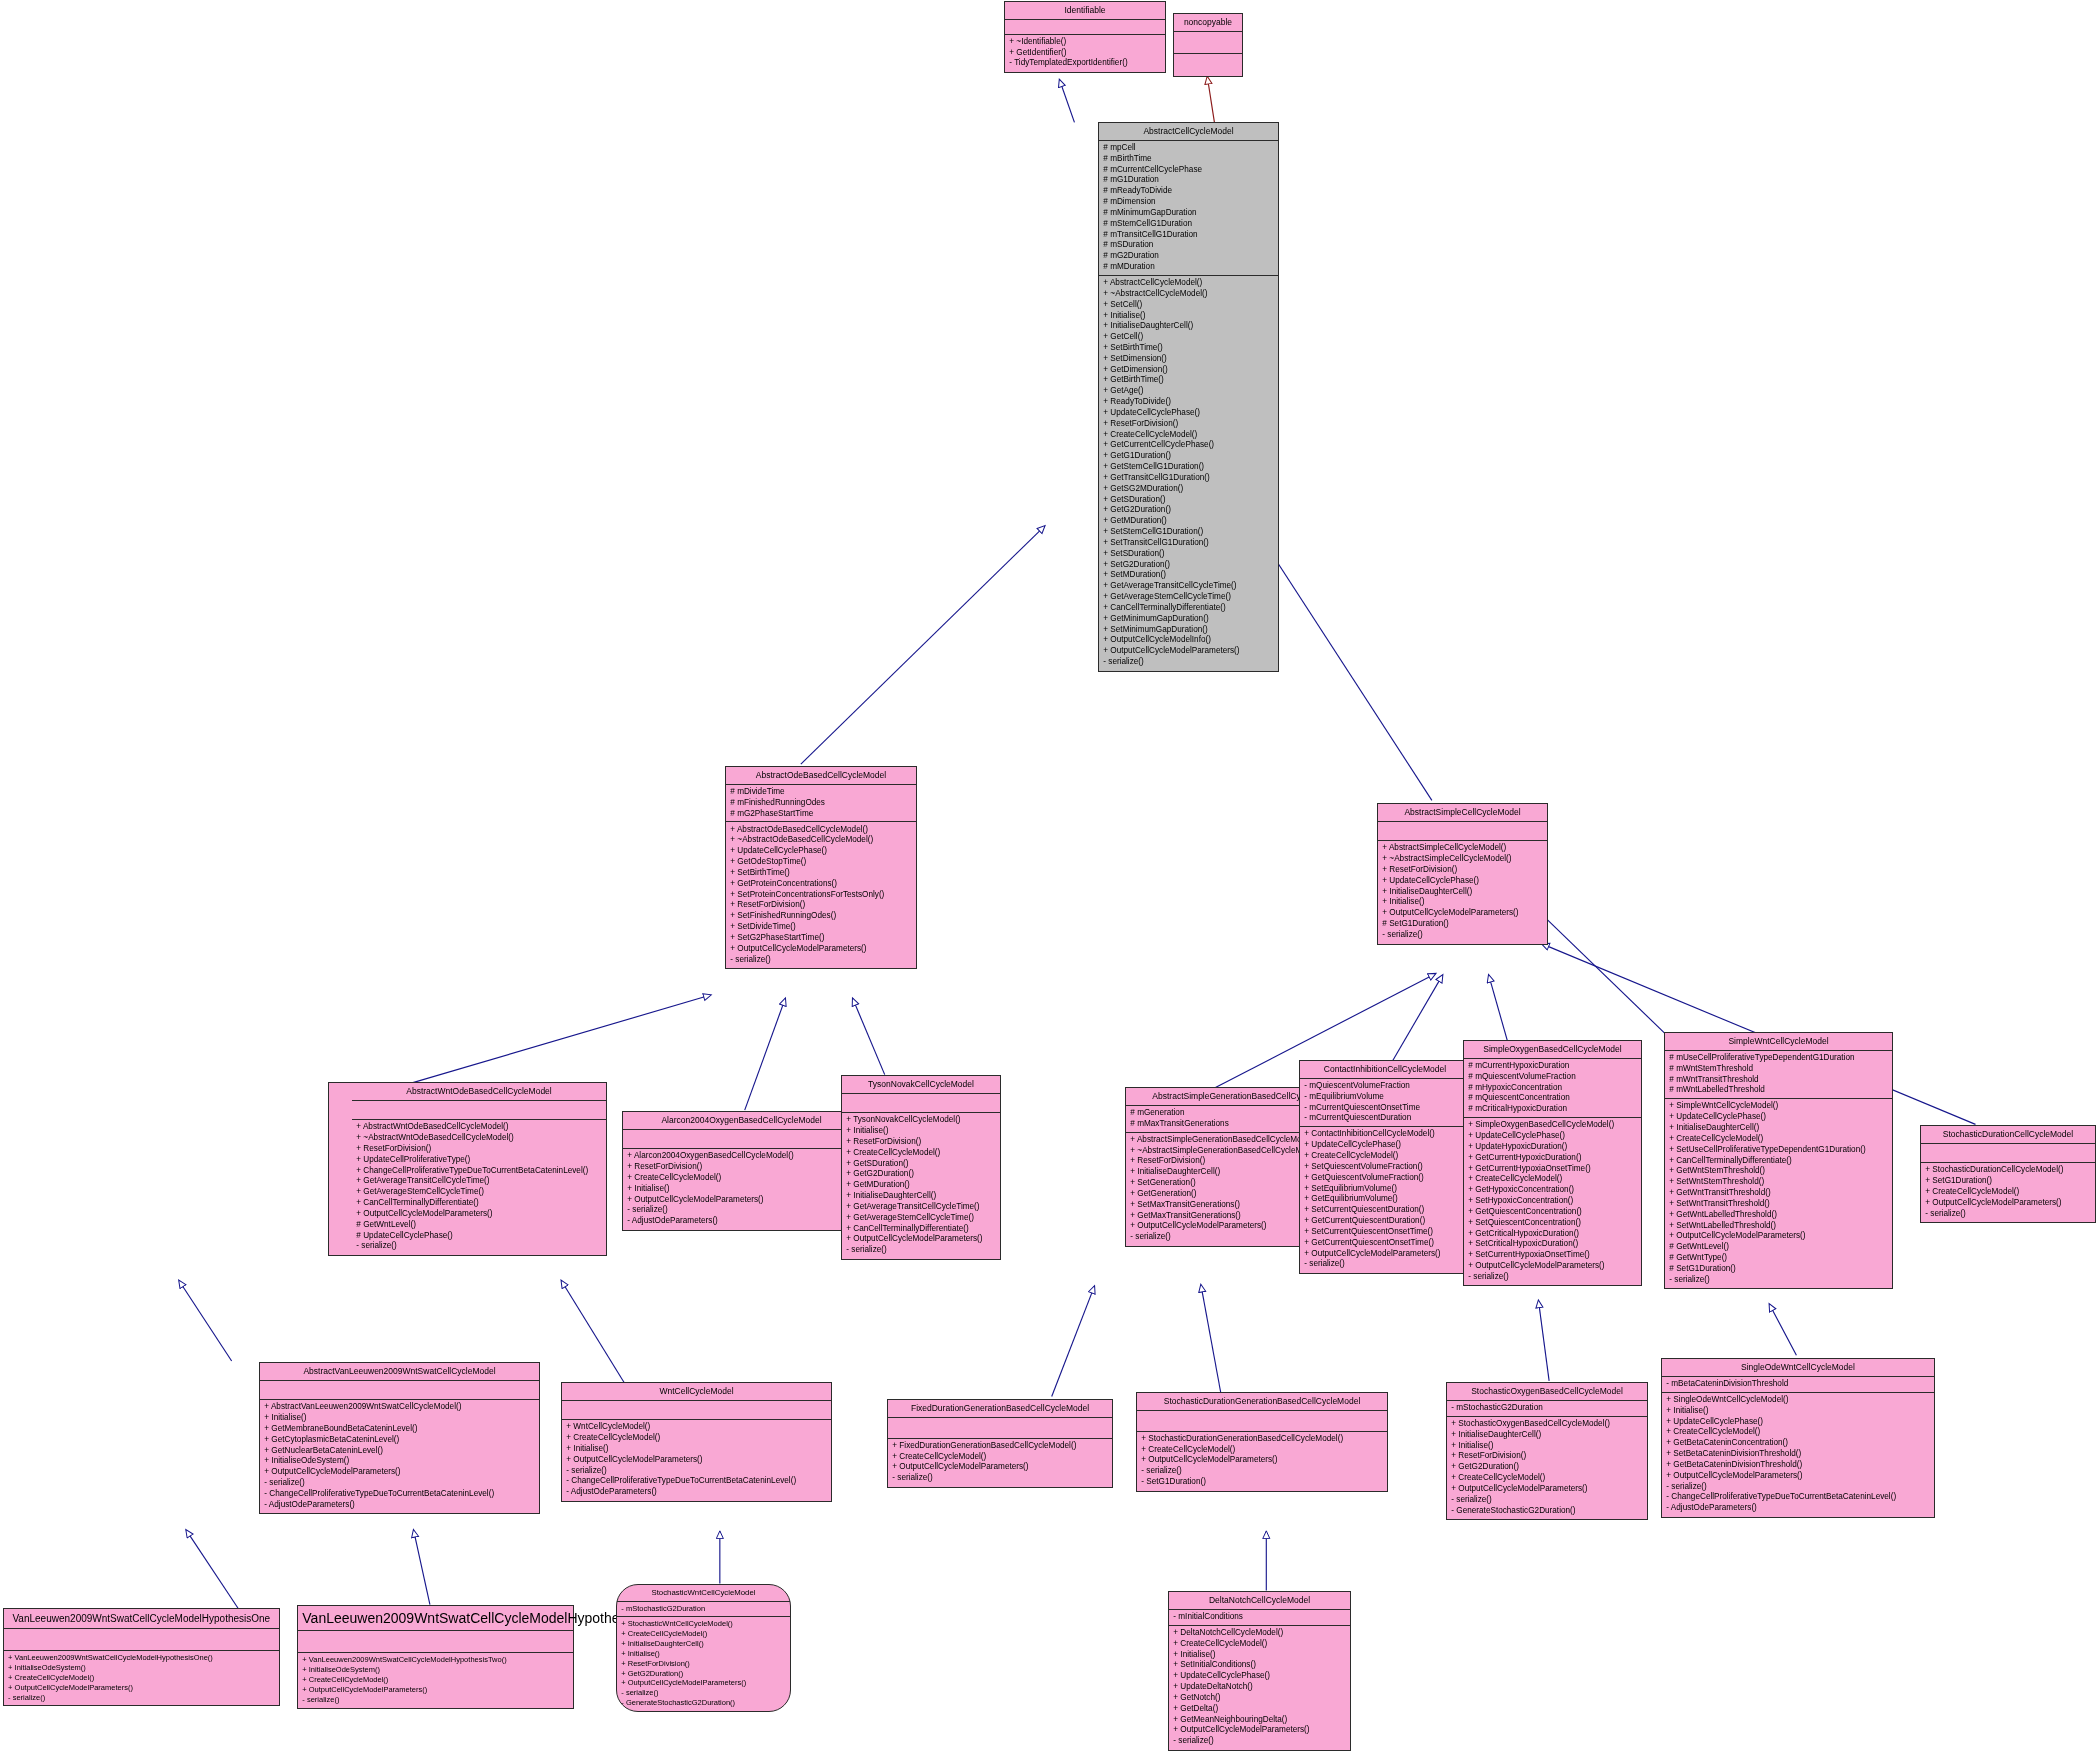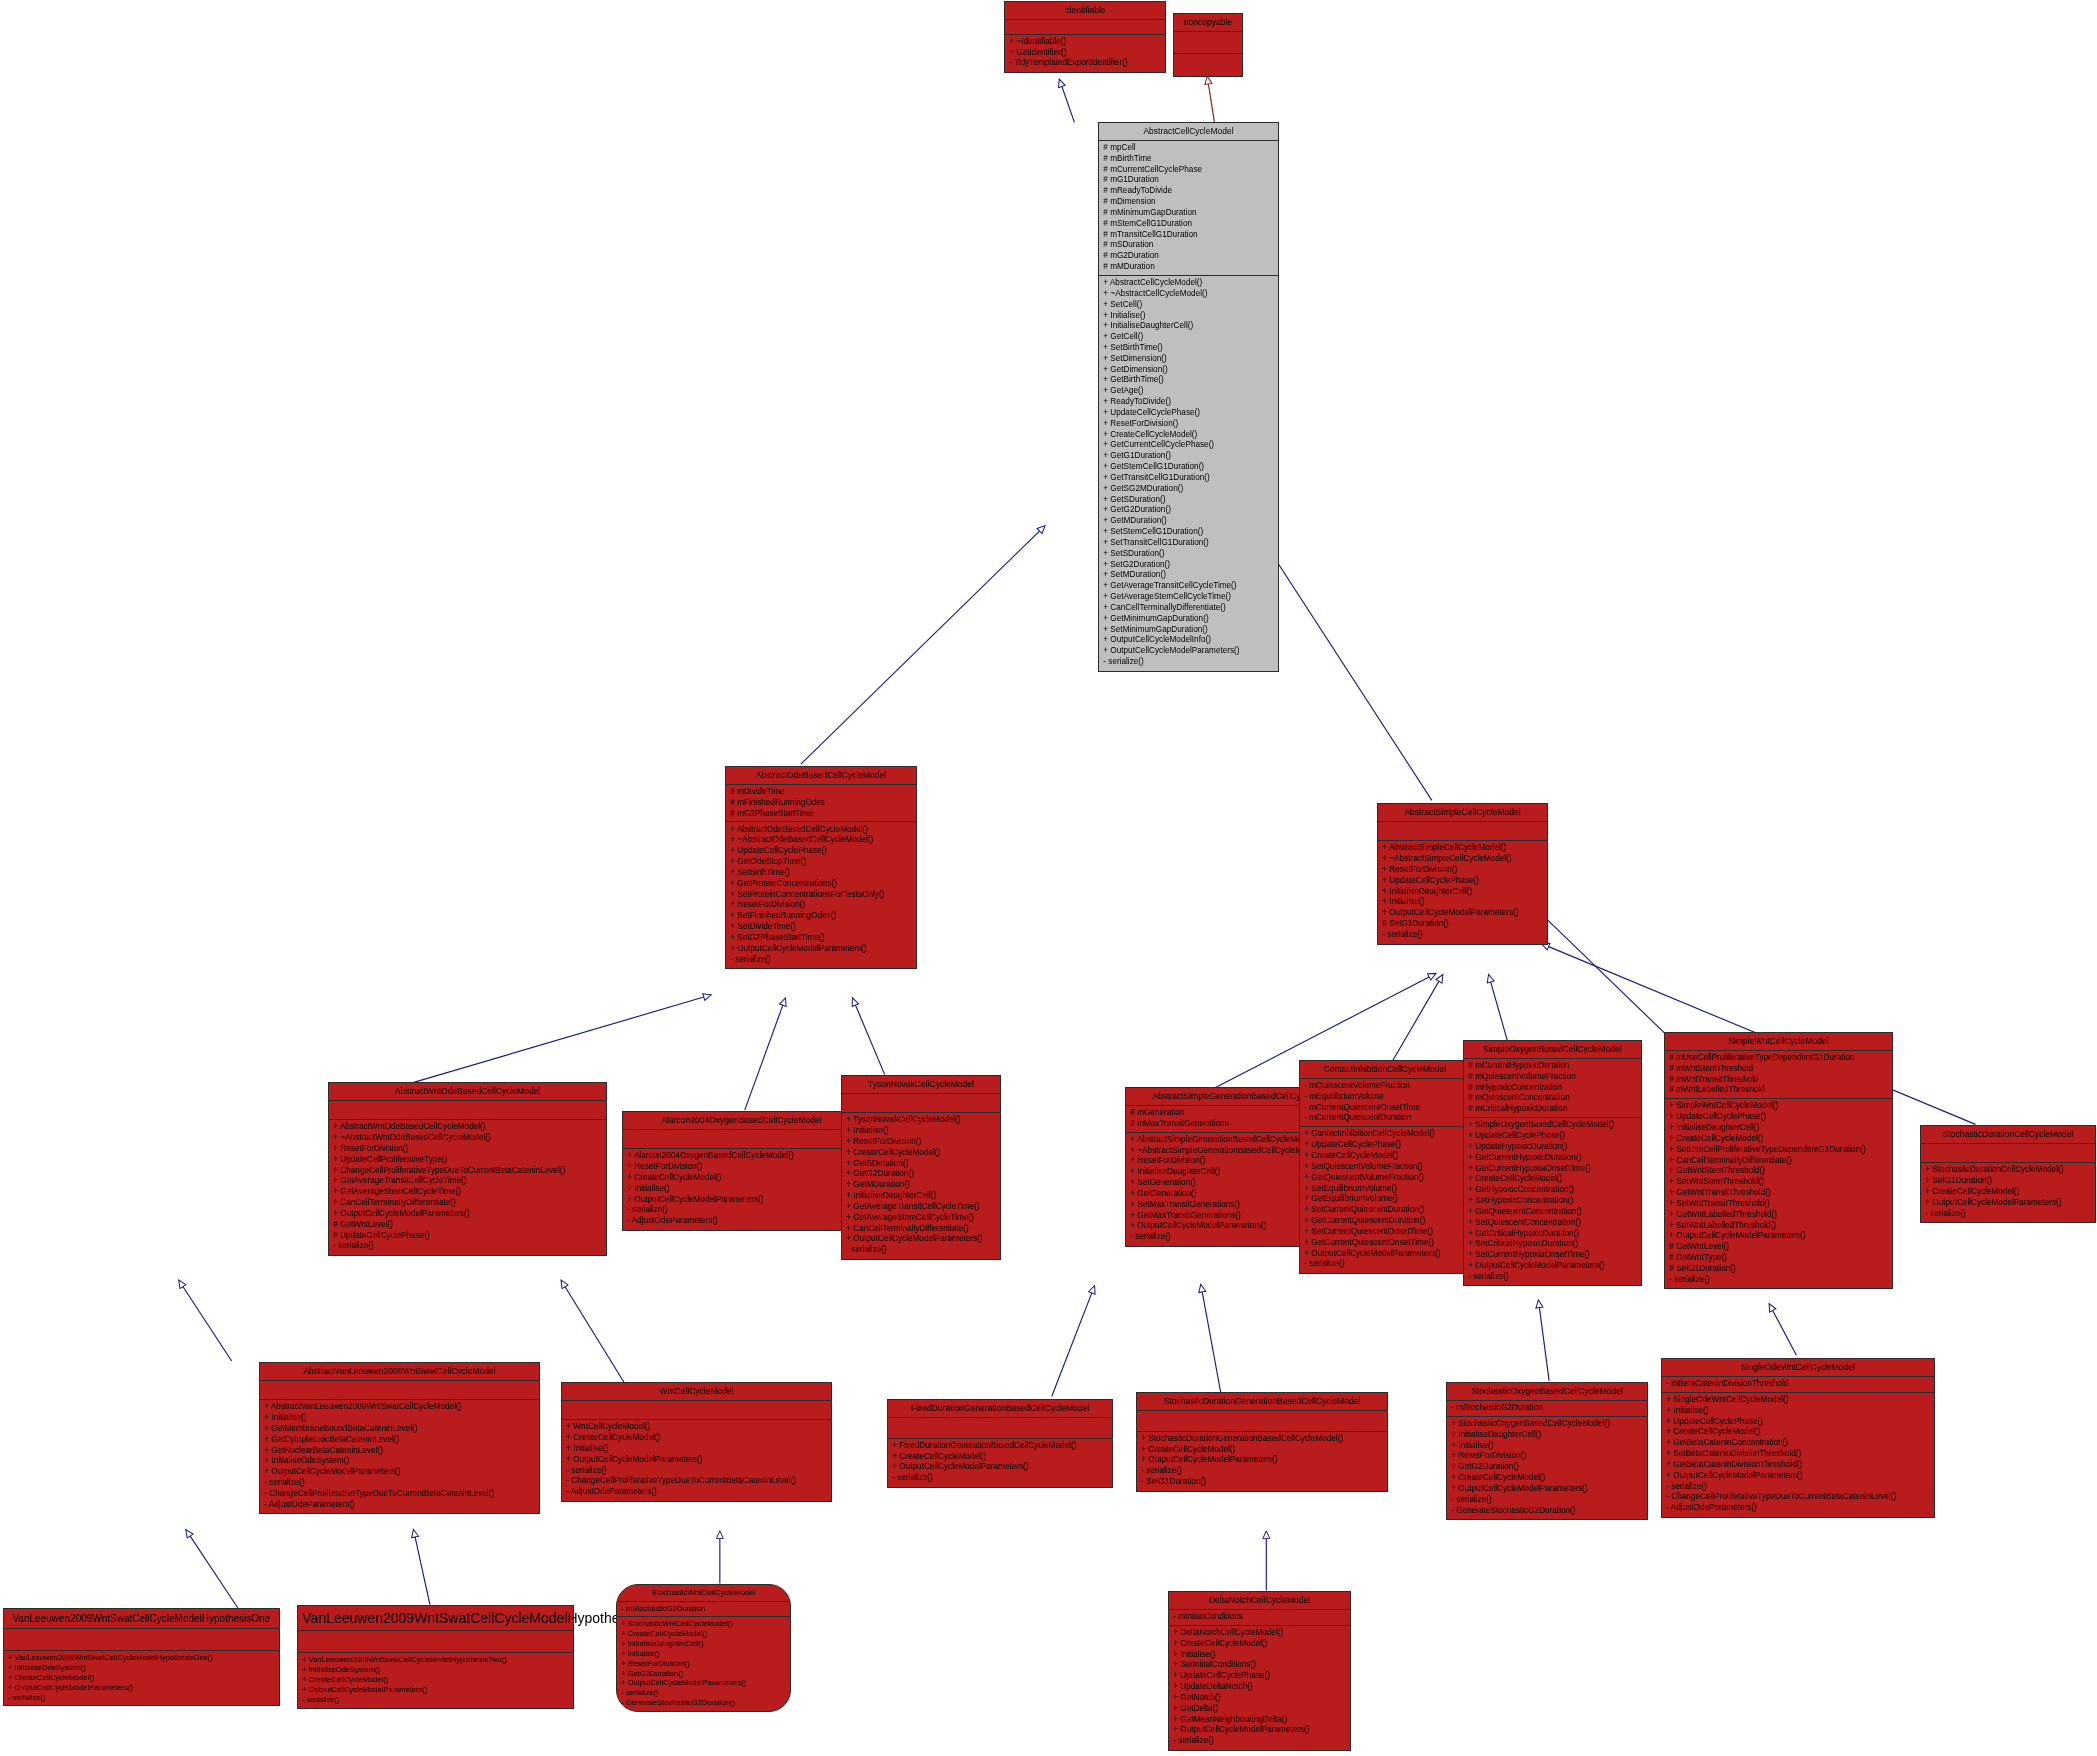--- a/index.html
+++ b/index.html
@@ -4,21 +4,21 @@
 <title>Class Hierarchy</title>
 <style>
   html,body{margin:0;padding:0;background:#ffffff;}
   body{font-family:"Liberation Sans",sans-serif;}
   #diagram{position:relative;width:2097px;height:1757px;background:#fff;overflow:hidden;}
   svg.edges{position:absolute;left:0;top:0;width:2097px;height:1757px;pointer-events:none;}
   .uml{
     position:absolute;
     box-sizing:border-box;
     border:1.1px solid #2b2b2b;
-    background:#b91c1c;
+    background:#f9a8d4;
     font-size:8.2px;
     line-height:1.32;
     color:#000;
     z-index:5;
   }
   .uml.shaded{background:#bfbfbf;}
   .uml .title{
     text-align:center;
     padding:2.8px 4.3px 2.8px 4.3px;
     border-bottom:1.1px solid #2b2b2b;
@@ -205,21 +205,21 @@
       <div class="row">+ ResetForDivision()</div>
       <div class="row">+ UpdateCellCyclePhase()</div>
       <div class="row">+ InitialiseDaughterCell()</div>
       <div class="row">+ Initialise()</div>
       <div class="row">+ OutputCellCycleModelParameters()</div>
       <div class="row"># SetG1Duration()</div>
       <div class="row">- serialize()</div>
     </div>
   </div>
 
-  <div class="uml" style="left:328px;top:1082px;width:279px;">
+  <div class="uml" style="left:328px;top:1082px;width:279px;padding-left:23px;">
     <div class="title">AbstractWntOdeBasedCellCycleModel</div>
     <div class="attrs" style="min-height:14.2px;"></div>
     <div class="ops">
       <div class="row">+ AbstractWntOdeBasedCellCycleModel()</div>
       <div class="row">+ ~AbstractWntOdeBasedCellCycleModel()</div>
       <div class="row">+ ResetForDivision()</div>
       <div class="row">+ UpdateCellProliferativeType()</div>
       <div class="row">+ ChangeCellProliferativeTypeDueToCurrentBetaCateninLevel()</div>
       <div class="row">+ GetAverageTransitCellCycleTime()</div>
       <div class="row">+ GetAverageStemCellCycleTime()</div>

